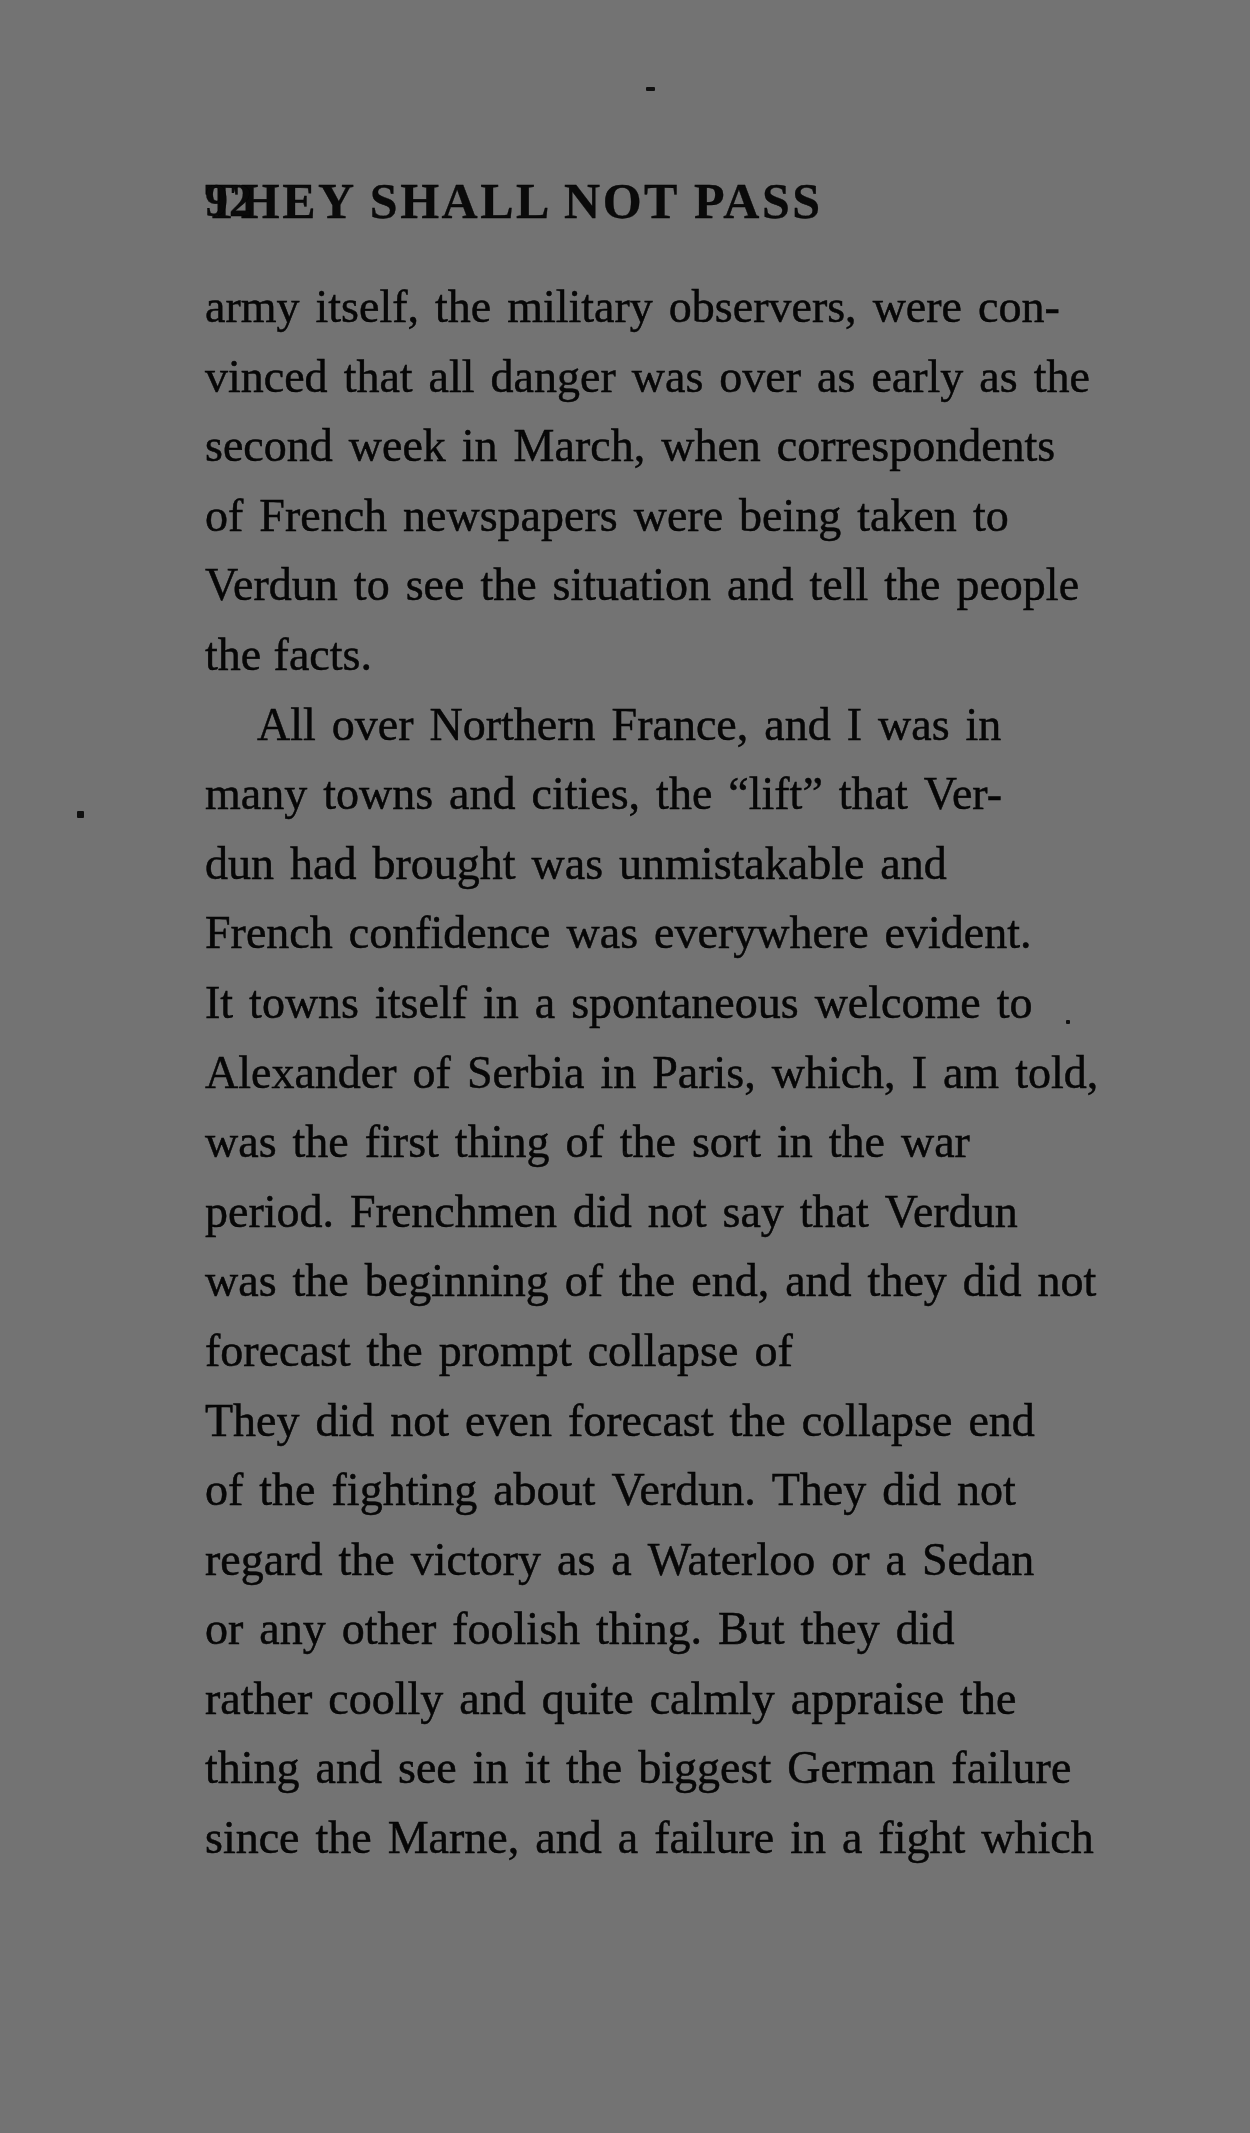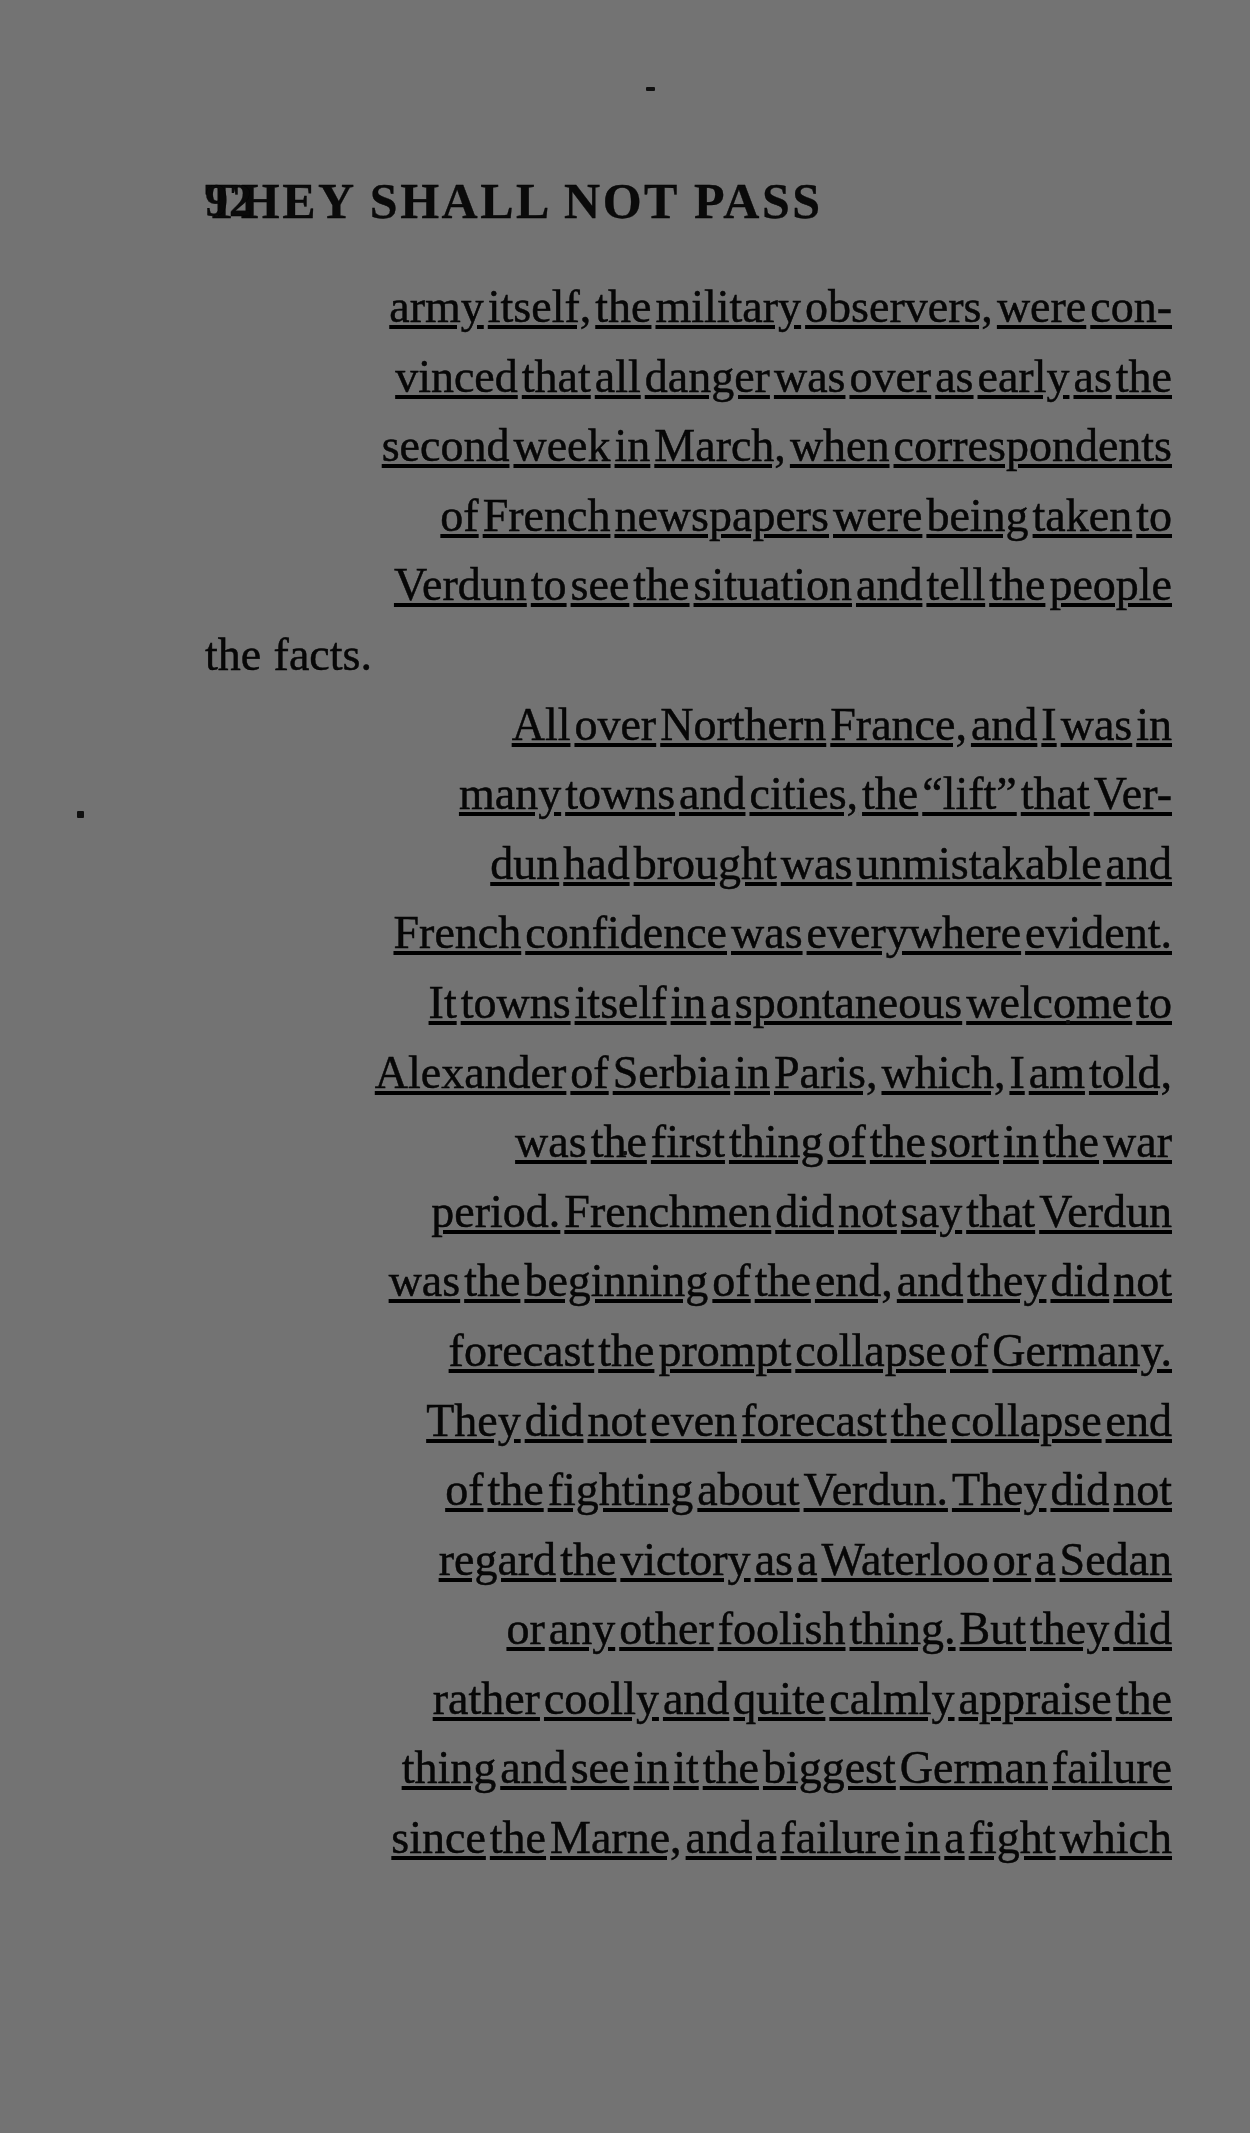--- a/index.html
+++ b/index.html
@@ -36,21 +36,21 @@
     -webkit-text-stroke:0.45px #000;
   }
   .line{
     display:flex;
     justify-content:flex-start;
     gap:0.27em;
     height:69.6px;
     line-height:69.6px;
     white-space:nowrap;
   }
-  .line.just{justify-content:flex-end;gap:4px;text-decoration:underline;}
+  .line.just{justify-content:flex-start;gap:16px;}
   .line.indent{padding-left:52px;}
   .speck{
     position:absolute;background:#101010;border-radius:1px;
   }
 </style>
 </head>
 <body>
 
 <div class="page">
 
@@ -201,21 +201,20 @@
         <span>they</span>
         <span>did</span>
         <span>not</span>
       </div>
       <div class="line just">
         <span>forecast</span>
         <span>the</span>
         <span>prompt</span>
         <span>collapse</span>
         <span>of</span>
-        <span>Germany.</span>
       </div>
       <div class="line just">
         <span>They</span>
         <span>did</span>
         <span>not</span>
         <span>even</span>
         <span>forecast</span>
         <span>the</span>
         <span>collapse</span>
         <span>end</span>

